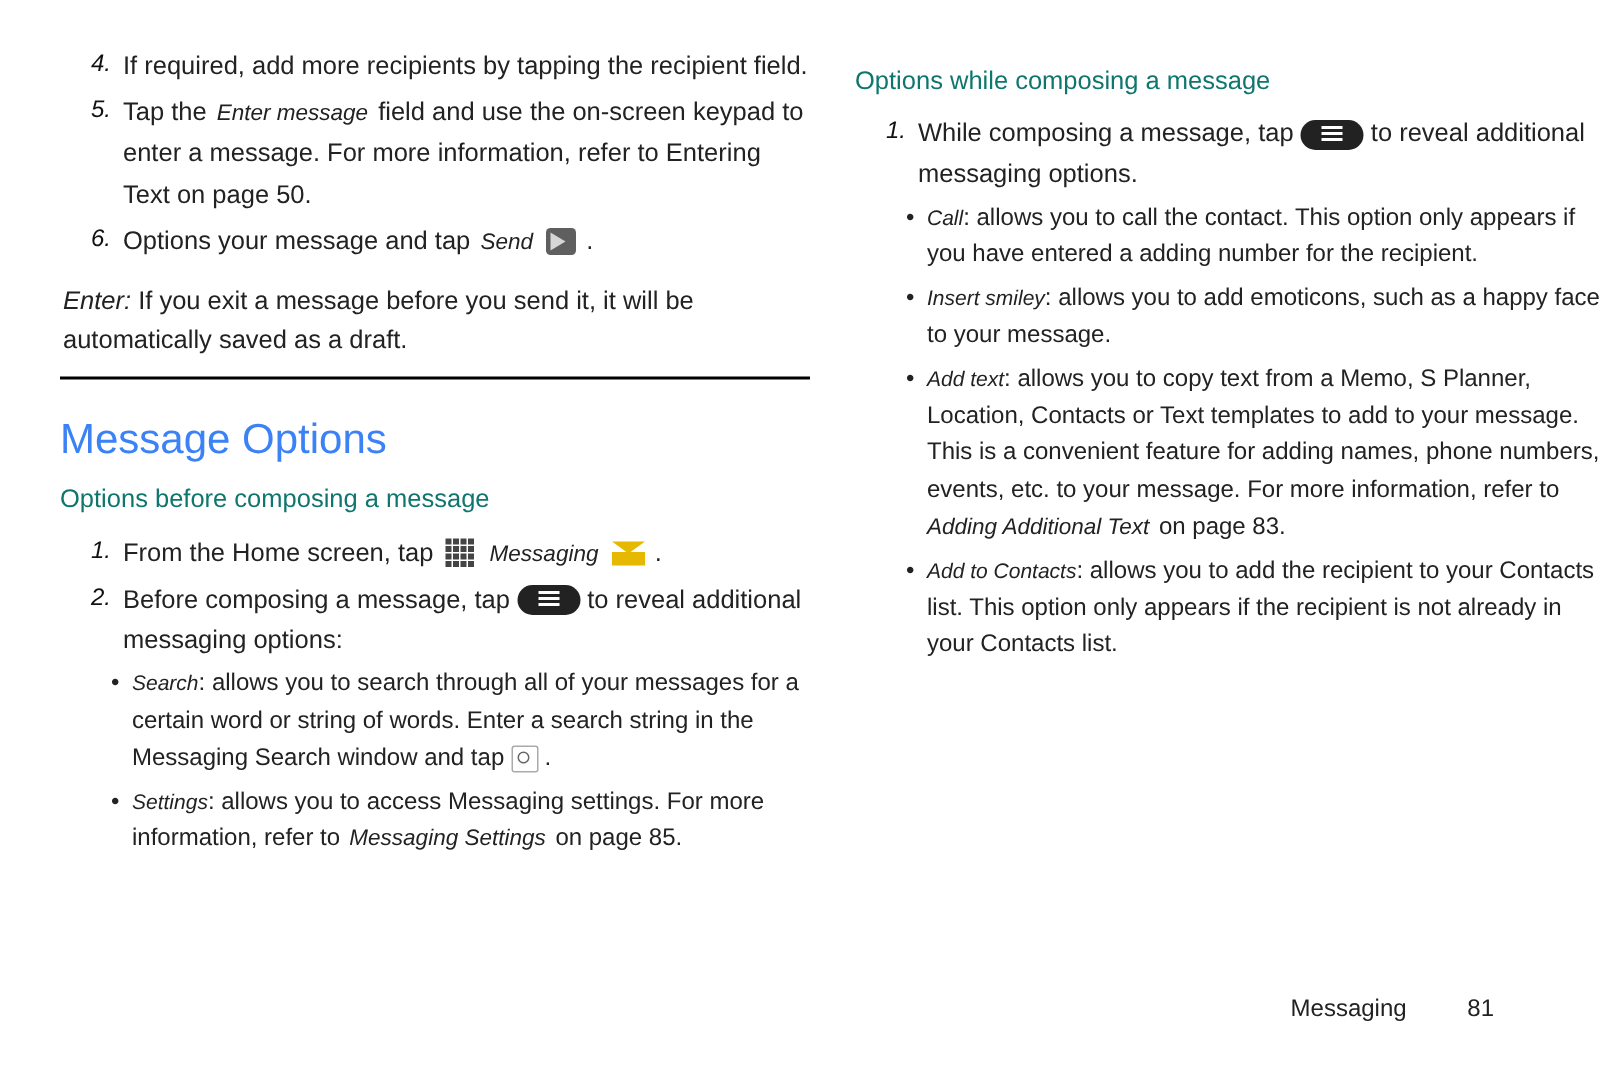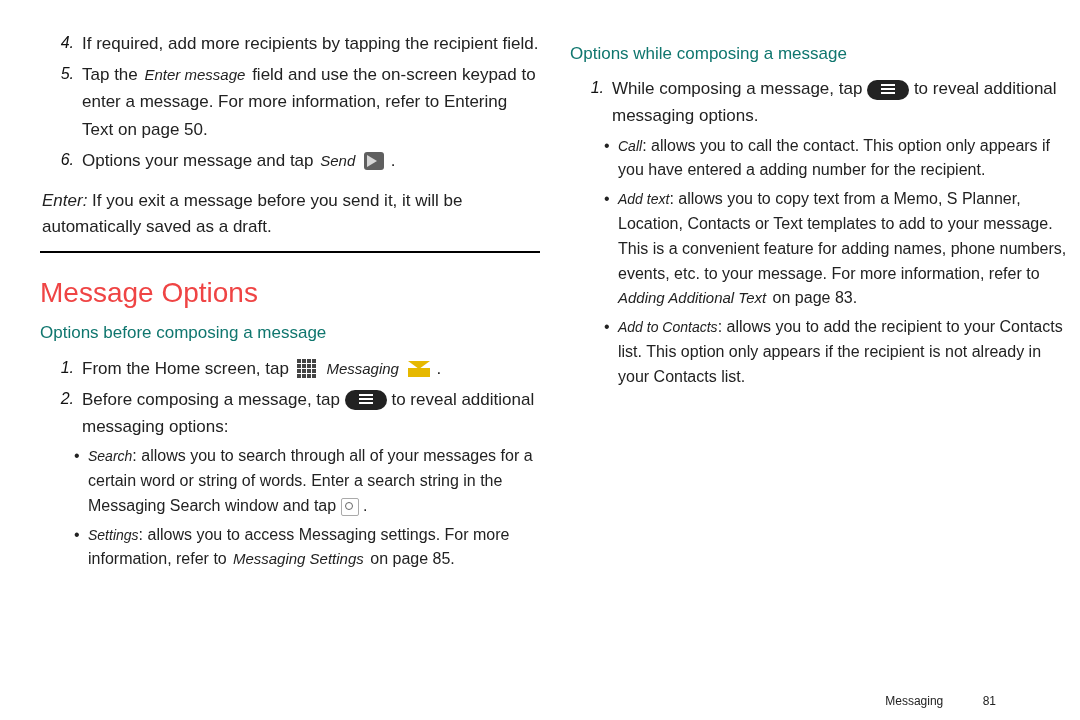--- a/index.html
+++ b/index.html
@@ -62,21 +62,21 @@
   .note .note-label{
     font-style: italic;
   }
   hr.rule {
     border: none;
     border-top: 2px solid #000;
     margin: 10px 0 18px 0;
   }
   h2.section {
     font-size: 28px;
-    color: #ef4444;
+    color: #3b82f6;
     font-weight: normal;
     margin: 6px 0 4px 0;
   }
   h3.sub {
     font-size: 17px;
     color: #0f766e;
     font-weight: normal;
     margin: 2px 0 8px 0;
   }
   ul.bullets {
@@ -170,23 +170,23 @@
     display:inline-block;width:16px;height:16px;
     border:1px solid #aaa;border-radius:2px;
     vertical-align:middle;background:#fff;position:relative;
   }
   .search-mini:after{
     content:"";position:absolute;left:3px;top:3px;
     width:6px;height:6px;border:1.5px solid #666;border-radius:50%;
   }
   .footer {
     position: absolute;
-    bottom: 12px;
+    bottom: 38px;
     right: 84px;
-    font-size: 12px;
+    font-size: 16px;
   }
   .footer .pn{ margin-left: 36px; }
 </style>
 </head>
 <body>
 
 <div class="page">
   <div class="col left">
     <ol class="steps">
       <li>
@@ -287,20 +287,23 @@
           <span> to reveal additional messaging options.</span>
         </span>
       </li>
     </ol>
 
     <ul class="bullets" style="padding-left:34px">
       <li>
         <span class="bullet-term">Call</span><span>: allows you to call the contact. This option only appears if you have entered a adding number for the recipient.</span>
       </li>
       <li>
+        <span class="bullet-term">Insert smiley</span><span>: allows you to add emoticons, such as a happy face to your message.</span>
+      </li>
+      <li>
         <span class="bullet-term">Add text</span><span>: allows you to copy text from a Memo, S Planner, Location, Contacts or Text templates to add to your message. This is a convenient feature for adding names, phone numbers, events, etc. to your me</span><span>ssage. </span><span>For more information, refer</span><span> to</span><span class="italic-term"> Adding Additional Text</span><span> on page 83.</span>
       </li>
       <li>
         <span class="bullet-term">Add to Contacts</span><span>: allows you to add the recipient to your Contacts list. This option only appears if the recipient is not already in your Contacts list.</span>
       </li>
     </ul>
   </div>
 </div>
 
 <div class="footer">

